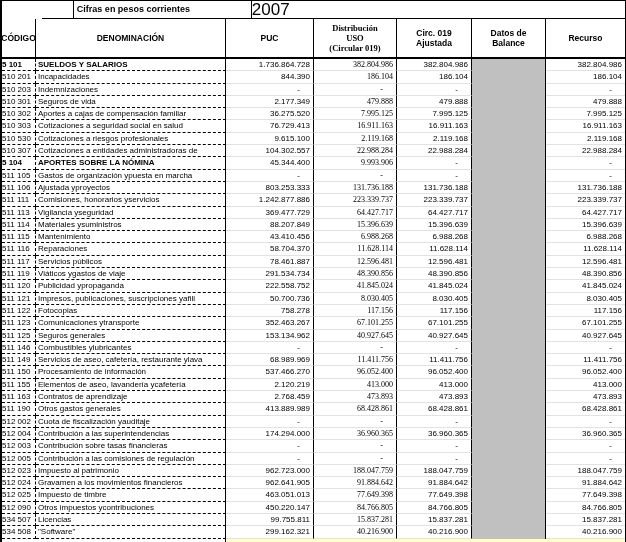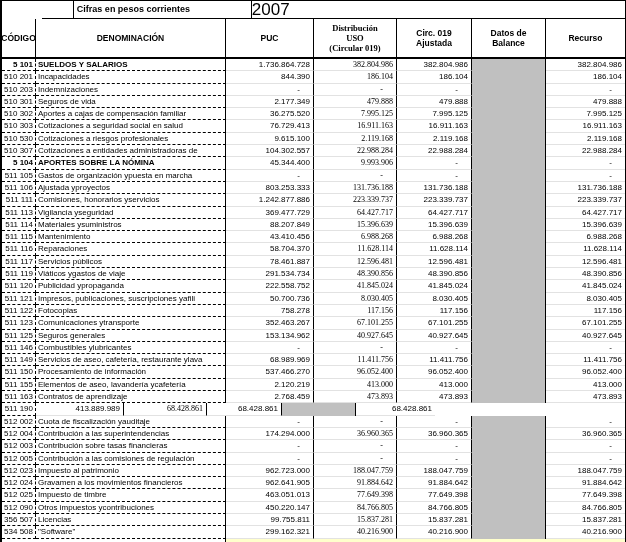--- a/index.html
+++ b/index.html
@@ -16,21 +16,21 @@
 
   
   .r2{height:40px;border-bottom:2px solid #000;}
   .hc{display:flex;align-items:center;justify-content:center;text-align:center;font-weight:bold;font-size:8.5px;line-height:1.2;white-space:pre-line;border-right:1px solid #000;}
   .hc:last-child{border-right:none;}
   .w-code{width:34px;} .w-name{width:190px;} .w-puc{width:88px;} .w-dist{width:83px;font-family:Liberation Serif, serif;} .w-circ{width:75px;} .w-bal{width:74px;} .w-rec{width:79px;}
 
   
   .dr{height:12.3px;font-size:8px;}
   .dr .cell{line-height:11.5px;}
-  .c-code{width:34px;text-align:right;padding-right:2px;border-right:1px dashed #000;border-bottom:1px dashed #000;white-space:nowrap;}
+  .c-code{width:34px;text-align:left;padding-right:2px;border-right:1px dashed #000;border-bottom:1px dashed #000;white-space:nowrap;}
   .c-name{width:190px;padding-left:2px;border-right:1px solid #000;border-bottom:1px dashed #000;white-space:nowrap;}
   .c-num{text-align:right;padding-right:3px;border-right:1px solid #000;border-bottom:1px solid #e2e2e2;white-space:nowrap;}
   .c-bal{border-right:1px solid #000;}
   .c-rec{width:79px;text-align:right;padding-right:3px;border-bottom:1px solid #e2e2e2;border-right:none;white-space:nowrap;}
   .bold{font-weight:bold;}
   .dash{padding-right:13px;}
 
   
   .partial{display:flex;height:5px;}
   .partial .left{width:224px;background:#fff;border-right:1px solid #000;box-sizing:border-box;}
@@ -309,20 +309,21 @@
         <div class="cell c-code">511 163</div>
         <div class="cell c-name">Contratos de aprendizaje</div>
         <div class="cell c-num w-puc">2.768.459</div>
         <div class="cell c-num w-dist">473.893</div>
         <div class="cell c-num w-circ">473.893</div>
         <div class="cell c-bal w-bal" style="background: rgb(192, 192, 192);"></div>
         <div class="cell c-rec">473.893</div>
       </div>
       <div class="row dr">
         <div class="cell c-code">511 190</div>
+        <div class="cell c-name">Otros gastos generales</div>
         <div class="cell c-num w-puc">413.889.989</div>
         <div class="cell c-num w-dist">68.428.861</div>
         <div class="cell c-num w-circ">68.428.861</div>
         <div class="cell c-bal w-bal" style="background: rgb(192, 192, 192);"></div>
         <div class="cell c-rec">68.428.861</div>
       </div>
       <div class="row dr">
         <div class="cell c-code">512 002</div>
         <div class="cell c-name">Cuota de fiscalización yauditaje</div>
         <div class="cell c-num w-puc dash">-</div>
@@ -388,21 +389,21 @@
       <div class="row dr">
         <div class="cell c-code">512 090</div>
         <div class="cell c-name">Otros impuestos ycontribuciones</div>
         <div class="cell c-num w-puc">450.220.147</div>
         <div class="cell c-num w-dist">84.766.805</div>
         <div class="cell c-num w-circ">84.766.805</div>
         <div class="cell c-bal w-bal" style="background: rgb(192, 192, 192);"></div>
         <div class="cell c-rec">84.766.805</div>
       </div>
       <div class="row dr">
-        <div class="cell c-code">356 507</div>
+        <div class="cell c-code">534 507</div>
         <div class="cell c-name">Licencias</div>
         <div class="cell c-num w-puc">99.755.811</div>
         <div class="cell c-num w-dist">15.837.281</div>
         <div class="cell c-num w-circ">15.837.281</div>
         <div class="cell c-bal w-bal" style="background: rgb(192, 192, 192);"></div>
         <div class="cell c-rec">15.837.281</div>
       </div>
       <div class="row dr">
         <div class="cell c-code">534 508</div>
         <div class="cell c-name">"Software"</div>

